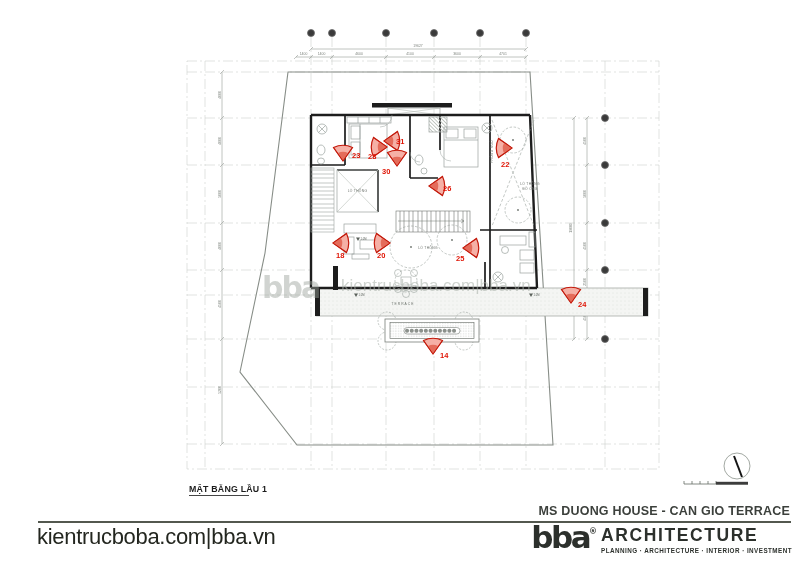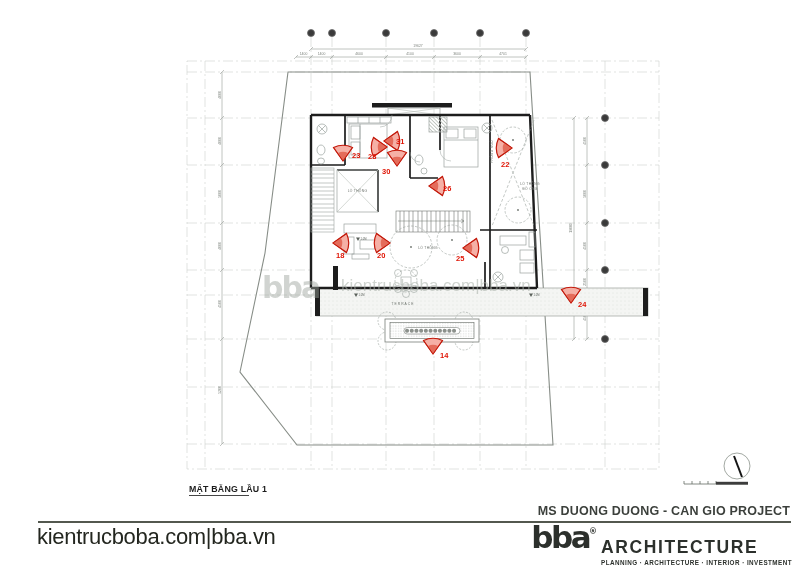--- a/index.html
+++ b/index.html
@@ -16,21 +16,21 @@
   .wmark-brand{font:bold 30px "DejaVu Sans",sans-serif;fill:#9aa29a;opacity:.45;letter-spacing:-2px;}
   .lvl{font-size:2.7px;fill:#5a605a;font-family:"Liberation Sans",sans-serif;}
   
   .footer-line{position:absolute;left:38px;right:9px;top:521px;height:2px;background:#53584f;}
   .project-title{position:absolute;right:10px;top:504px;font:bold 12.5px "Liberation Sans",sans-serif;
                  color:#3c403c;letter-spacing:.2px;}
   .site-url{position:absolute;left:37px;top:524px;font-size:22px;color:#23261f;letter-spacing:-.3px;}
   .logo{position:absolute;right:8px;top:524px;display:flex;align-items:flex-start;color:#2c302c;}
   .logo-brand{font:bold 31px "DejaVu Sans",sans-serif;letter-spacing:-2.5px;line-height:.85;text-align:center;}
   .logo-reg{font-size:8px;vertical-align:14px;letter-spacing:0;}
-  .logo-col{margin-left:4px;padding-top:15px;}
+  .logo-col{margin-left:4px;padding-top:3px;}
   .logo-name{font:bold 17.5px "Liberation Sans",sans-serif;letter-spacing:1.6px;line-height:1;}
   .logo-tagline{font:bold 6.3px "Liberation Sans",sans-serif;letter-spacing:.45px;margin-top:2px;
                 color:#2c302c;}
 </style>
 </head>
 <body>
 
 <div class="stage">
 
 <svg width="800" height="566" viewBox="0 0 800 566">
@@ -315,21 +315,21 @@
   <g>
     <path d="M684,484 H748 M684,484v-3 M692,484v-3 M700,484v-3 M708,484v-3 M716,484v-3" stroke="#666c66" stroke-width="0.8" fill="none"></path>
     <rect x="716" y="481.8" width="32" height="2.8" fill="#3c3c3c"></rect>
   </g>
 
   <text class="plan-title" x="189" y="492">MẶT BẰNG LẦU 1</text>
   <path d="M189,495.5 H249" stroke="#444" stroke-width="1"></path>
 </svg>
 
 <div class="footer-line"></div>
-<div class="project-title">MS DUONG DUONG - CAN GIO PROJECT</div>
+<div class="project-title">MS DUONG HOUSE - CAN GIO TERRACE</div>
 <div class="site-url">kientrucboba.com|bba.vn</div>
 <div class="logo">
   <span class="logo-brand"><span>bba</span><span class="logo-reg">®</span></span>
   <span class="logo-col">
     <div class="logo-name">ARCHITECTURE</div>
     <div class="logo-tagline">PLANNING · ARCHITECTURE · INTERIOR · INVESTMENT</div>
   </span>
 </div>
 
 </div>

